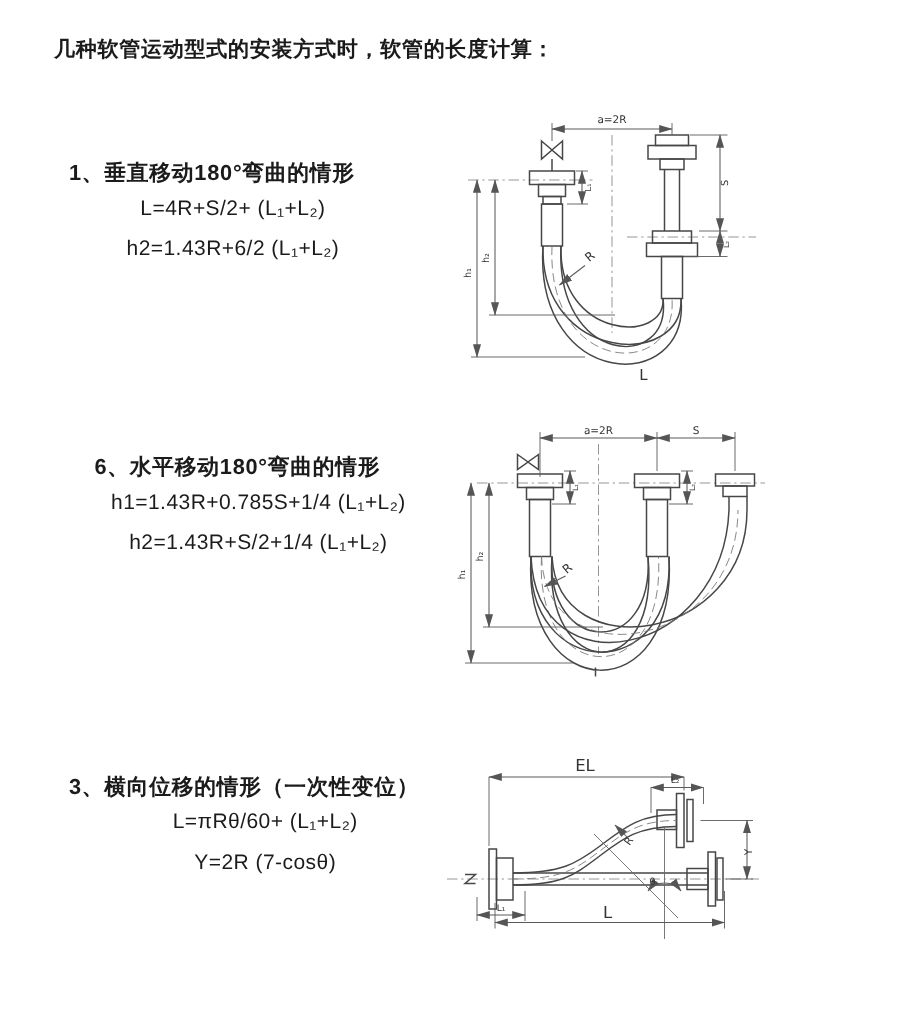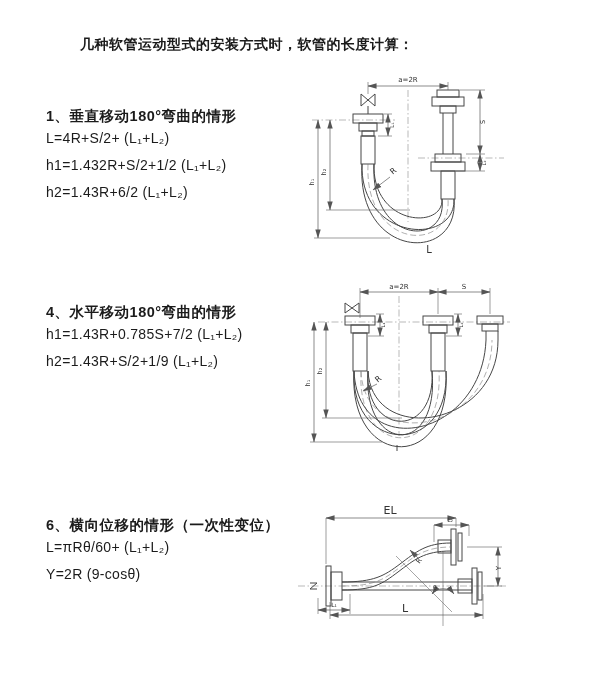--- a/index.html
+++ b/index.html
@@ -1,57 +1,56 @@
 <!DOCTYPE html>
 <html><head>
 <meta charset="utf-8">
 <style>
   html,body{margin:0;padding:0;background:#ffffff;}
   .page{
     position:relative;width:600px;height:675px;background:#ffffff;overflow:hidden;
     font-family:"Liberation Sans","DejaVu Sans",sans-serif;color:#1b1b1b;
   }
-  .title{position:absolute;left:36px;top:36px;font-size:14px;font-weight:bold;letter-spacing:.5px;margin-left:44px;}
-  .sec{position:absolute;left:46px;}
+  .title{position:absolute;left:36px;top:24px;font-size:14px;font-weight:bold;letter-spacing:.5px;}
+  .sec{position:absolute;left:46px;text-align:center;}
   .sec .heading{font-size:14.5px;font-weight:bold;line-height:18px;letter-spacing:.5px;}
-  .sec .formula{font-size:14px;line-height:27px;letter-spacing:.3px;}
+  .sec .formula{font-size:14px;line-height:27px;margin-left:28px;letter-spacing:.3px;}
   .sec .formula:first-of-type{margin-top:8px;}
   .dgm{position:absolute;}
   svg .obj{stroke:#474747;stroke-width:1;fill:none;}
   svg .dim{stroke:#5a5a5a;stroke-width:.7;fill:none;}
   svg .ext{stroke:#5a5a5a;stroke-width:.6;fill:none;}
   svg .cl{stroke:#8a8a8a;stroke-width:.6;fill:none;stroke-dasharray:7 2.5 1.5 2.5;}
   svg .hd{stroke:#7a7a7a;stroke-width:.6;fill:none;stroke-dasharray:6 3;}
   svg .thin{stroke:#6a6a6a;stroke-width:.6;fill:none;}
   svg text{fill:#333;font-family:"DejaVu Sans",sans-serif;}
 </style>
 </head>
 <body>
 
 <div class="page">
 
   <div class="title">几种软管运动型式的安装方式时，软管的长度计算：</div>
 
   <section class="sec" style="top:107px">
     <div class="heading">1、垂直移动180°弯曲的情形</div>
     <div class="formula">L=4R+S/2+ (L₁+L₂)</div>
-    <div class="formula">h1=1.432R+S/2+1/2 (L₁+L₂)</div>
     <div class="formula">h2=1.43R+6/2 (L₁+L₂)</div>
   </section>
 
   <section class="sec" style="top:303px">
-    <div class="heading">4、水平移动180°弯曲的情形</div>
-    <div class="formula">h1=1.43R+0.785S+7/2 (L₁+L₂)</div>
-    <div class="formula">h2=1.43R+S/2+1/9 (L₁+L₂)</div>
+    <div class="heading">6、水平移动180°弯曲的情形</div>
+    <div class="formula">h1=1.43R+0.785S+1/4 (L₁+L₂)</div>
+    <div class="formula">h2=1.43R+S/2+1/4 (L₁+L₂)</div>
   </section>
 
   <section class="sec" style="top:516px">
-    <div class="heading">6、横向位移的情形（一次性变位）</div>
+    <div class="heading">3、横向位移的情形（一次性变位）</div>
     <div class="formula">L=πRθ/60+ (L₁+L₂)</div>
-    <div class="formula">Y=2R (9-cosθ)</div>
+    <div class="formula">Y=2R (7-cosθ)</div>
   </section>
 
   <svg class="dgm" style="left:298px;top:70px" width="300" height="195" viewBox="0 0 300 195">
     <defs>
       <marker id="a1" viewBox="0 0 10 10" refX="9.5" refY="5" markerWidth="9" markerHeight="9" markerUnits="userSpaceOnUse" orient="auto-start-reverse">
         <path d="M0,2 L10,5 L0,8 Z" fill="#555"></path>
       </marker>
       <pattern id="b1" width="4.5" height="4.5" patternUnits="userSpaceOnUse">
         <path d="M0,0 L4.5,4.5 M4.5,0 L0,4.5" stroke="#8a8a8a" stroke-width="0.5"></path>
       </pattern>

